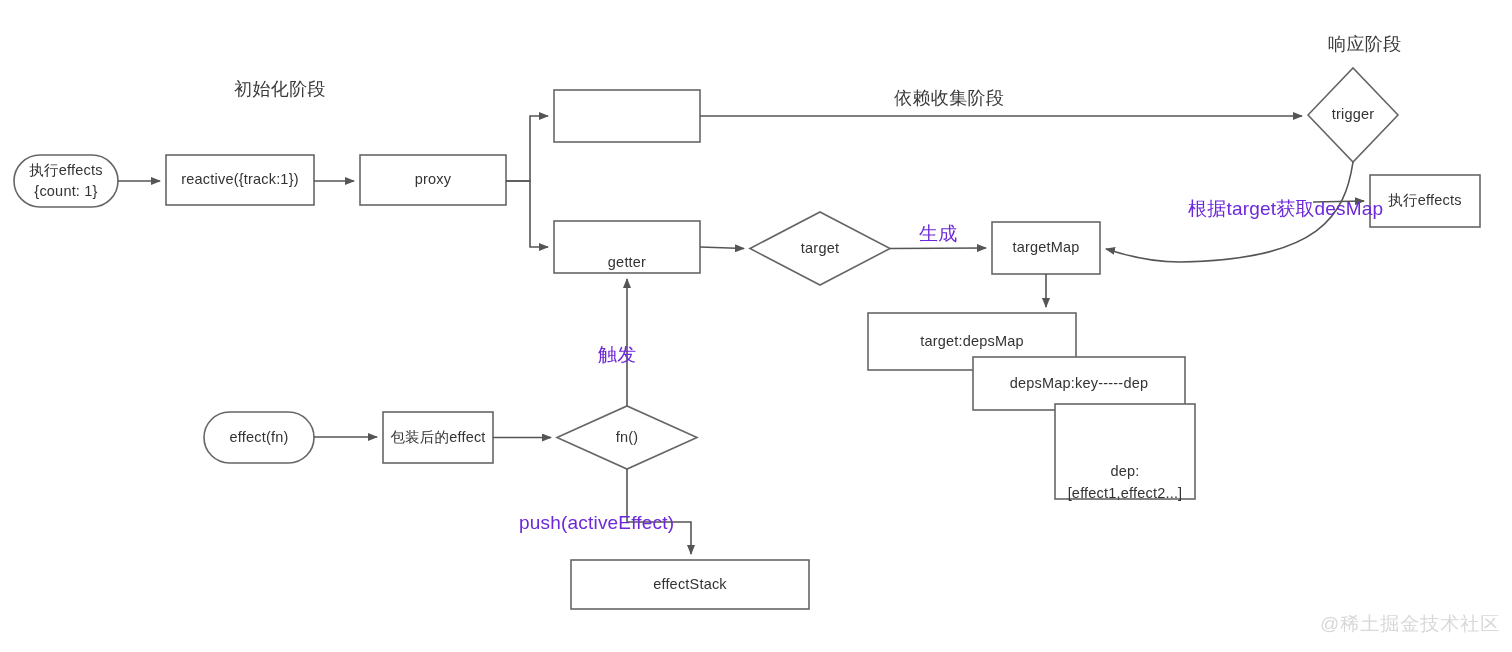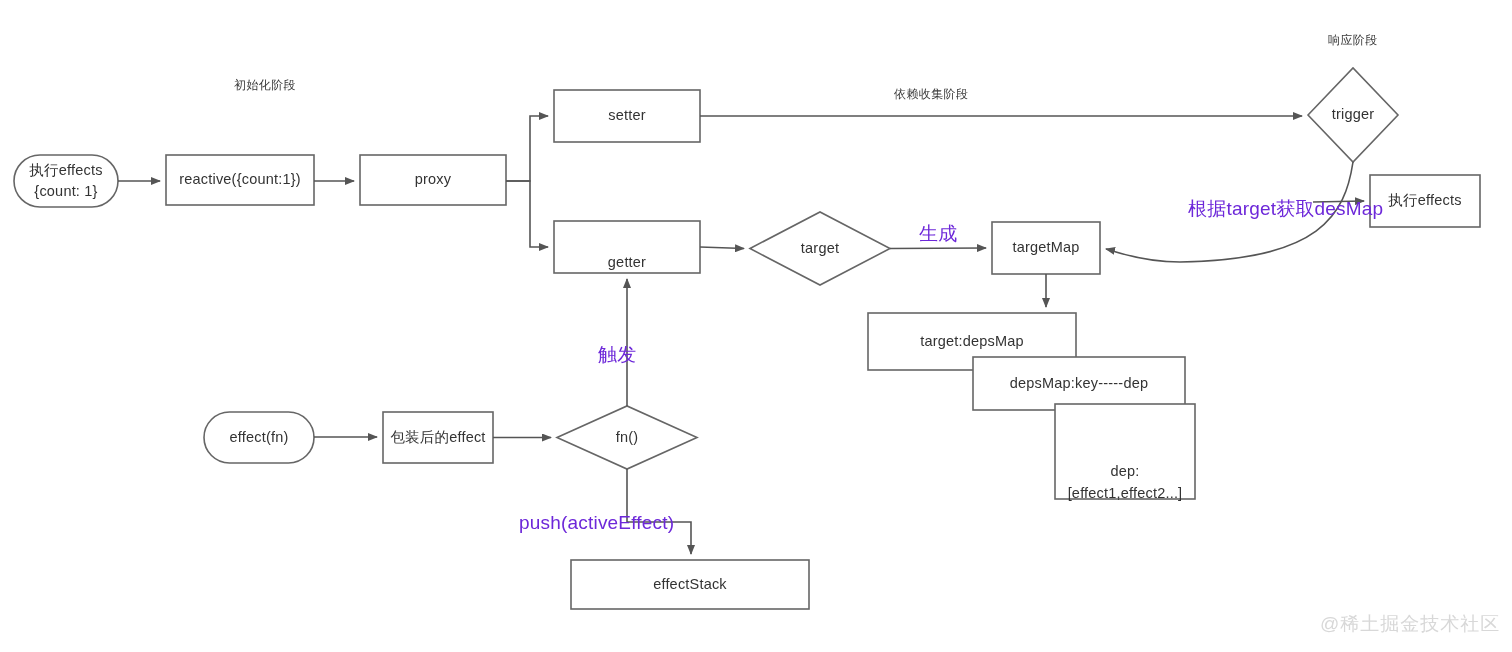--- a/index.html
+++ b/index.html
@@ -40,21 +40,21 @@
   .edge-label {
     position: absolute;
     color: #6d28d9;
     font-size: 19px;
     white-space: nowrap;
     letter-spacing: 0.2px;
   }
   .phase-label {
     position: absolute;
     color: #3a3a3a;
-    font-size: 12px;
+    font-size: 18px;
     white-space: nowrap;
     letter-spacing: 0.4px;
   }
   .watermark {
     position: absolute;
     color: #d8d8d8;
     font-size: 19px;
     letter-spacing: 1px;
     white-space: nowrap;
     user-select: none;
@@ -123,27 +123,24 @@
       <path d="M627,469 L627,522 L691,522 L691,554"></path>
       <path d="M1353,162 C1345,215 1320,260 1180,262 C1140,262 1115,251 1106,249"></path>
     </g>
   </svg>
 
   <div class="node-text" style="left:14px;top:155px;width:104px;height:52px;">
     <span>执行effects</span>
     <span>{count:  1}</span>
   </div>
   <div class="node-text" style="left:166px;top:155px;width:148px;height:50px;">
-    <span>reactive({count:1})</span>
+    <span>reactive({track:1})</span>
   </div>
   <div class="node-text" style="left:360px;top:155px;width:146px;height:50px;">
     <span>proxy</span>
-  </div>
-  <div class="node-text" style="left:554px;top:90px;width:146px;height:52px;">
-    <span>setter</span>
   </div>
   <div class="node-text" style="left:554px;top:221px;width:146px;height:52px;margin-top:16px;">
     <span>getter</span>
   </div>
   <div class="node-text" style="left:750px;top:212px;width:140px;height:73px;">
     <span>target</span>
   </div>
   <div class="node-text" style="left:992px;top:222px;width:108px;height:52px;">
     <span>targetMap</span>
   </div>

